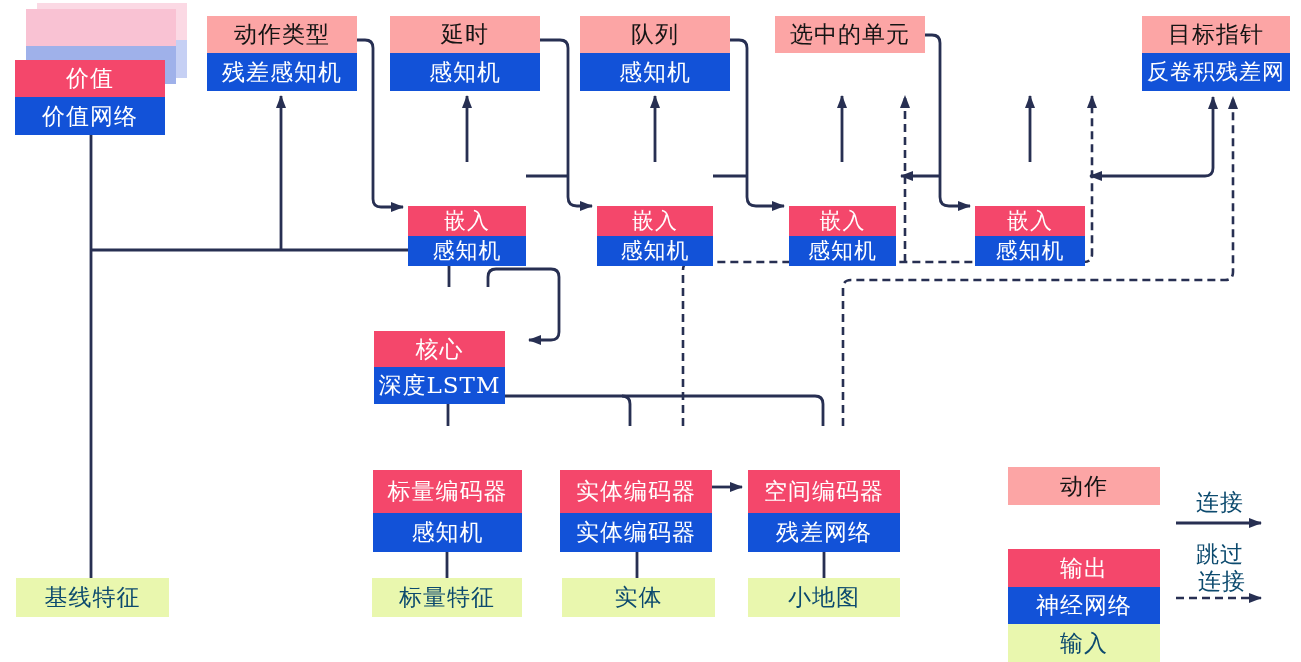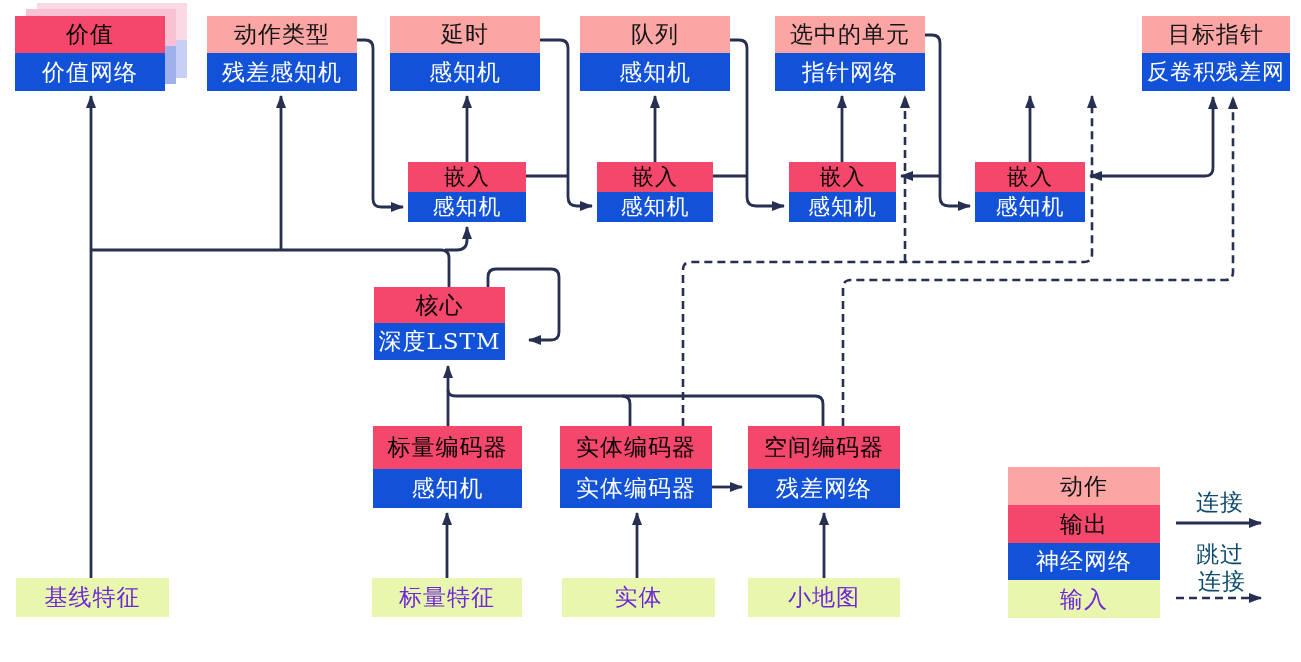--- a/index.html
+++ b/index.html
@@ -8,23 +8,23 @@
     font-family:"DejaVu Serif","Liberation Serif",serif;
   }
   #wires{position:absolute;left:0;top:0;width:1301px;height:662px;}
   .node{position:absolute;display:flex;flex-direction:column;}
   .cell{
     display:flex;align-items:center;justify-content:center;
     font-size:23px;line-height:1;letter-spacing:1px;white-space:nowrap;
   }
   .cell.sm{font-size:22px;}
   .yellow{background:#fca5a5;color:#141414;}
-  .red{background:#f4476b;color:#000000;}
+  .red{background:#f4476b;color:#ffffff;margin-top:44px;}
   .blue{background:#1252d8;color:#ffffff;}
-  .green{background:#e9f7ae;color:#6d28d9;}
+  .green{background:#e9f7ae;color:#0c4a6e;}
   .ghost{position:absolute;display:flex;flex-direction:column;}
   .ghost div{width:100%;}
   .lbl{position:absolute;font-size:23px;color:#0c4a6e;letter-spacing:1px;
        width:110px;text-align:center;line-height:1;}
 </style>
 </head>
 <body>
 
 <div id="stage">
 
@@ -90,21 +90,20 @@
   <div class="node" style="left:390px;top:16px;width:150px;">
     <div class="cell yellow" style="height:37px;">延时</div>
     <div class="cell blue" style="height:38px;">感知机</div>
   </div>
   <div class="node" style="left:580px;top:16px;width:150px;">
     <div class="cell yellow" style="height:37px;">队列</div>
     <div class="cell blue" style="height:38px;">感知机</div>
   </div>
   <div class="node" style="left:775px;top:16px;width:150px;">
     <div class="cell yellow" style="height:37px;">选中的单元</div>
-    <div class="cell blue" style="height:38px;">指针网络</div>
   </div>
   <div class="node" style="left:1142px;top:16px;width:148px;">
     <div class="cell yellow" style="height:37px;">目标指针</div>
     <div class="cell blue sm" style="height:38px;">反卷积残差网</div>
   </div>
 
   <div class="node" style="left:408px;top:162px;width:118px;">
     <div class="cell red sm" style="height:30px;">嵌入</div>
     <div class="cell blue sm" style="height:30px;">感知机</div>
   </div>

